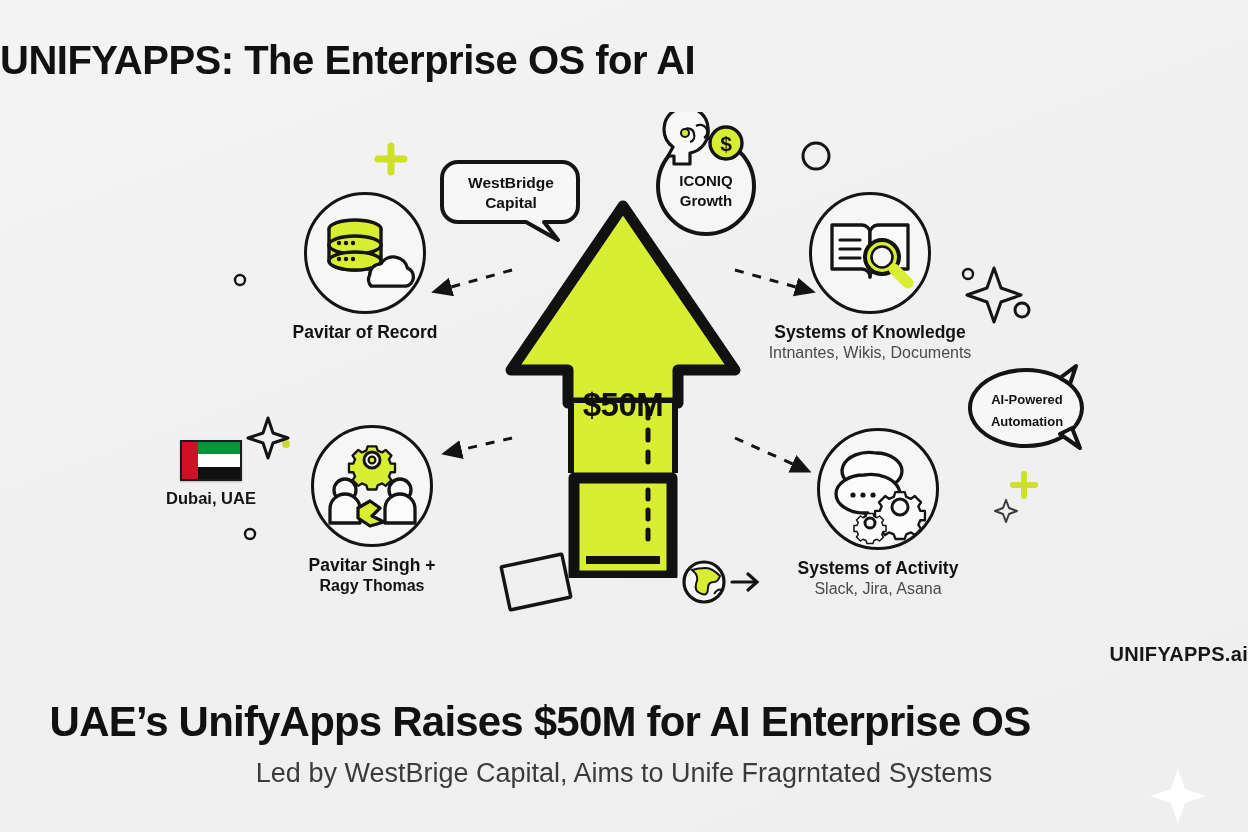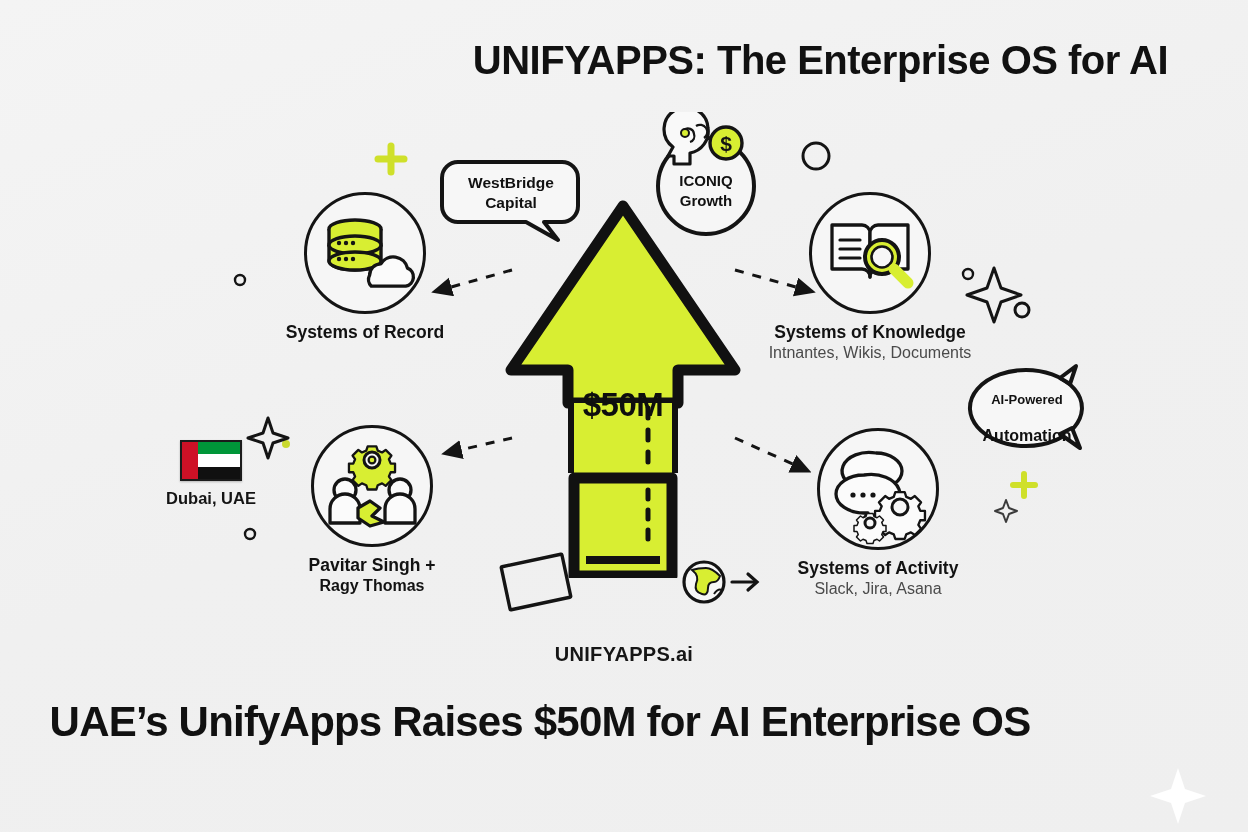--- a/index.html
+++ b/index.html
@@ -12,42 +12,42 @@
   #canvas {
     position: relative;
     width: 1248px; height: 832px;
     background: linear-gradient(160deg, #f4f4f4 0%, #f0f0f0 50%, #efefef 100%);
   }
   .abs { position: absolute; }
 
   
   #title {
     top: 38px; left: 0; width: 1168px;
-    text-align: right;
+    text-align: left;
     font-size: 40px; font-weight: bold;
     letter-spacing: -0.5px;
     color: #111;
     font-stretch: condensed;
   }
   #headline {
     top: 698px; left: 0; width: 1080px;
     text-align: center;
     font-size: 42px; font-weight: bold;
     letter-spacing: -0.8px;
     color: #111;
   }
   #subheadline {
     top: 758px; left: 0; width: 1248px;
     text-align: center;
     font-size: 27px; font-weight: normal;
     color: #3b3b3b;
   }
   #brandfooter {
     top: 643px; left: 0; width: 1248px;
-    text-align: center;
+    text-align: right;
     font-size: 20px; font-weight: bold;
     letter-spacing: 0.3px;
     color: #161616;
   }
 
   
   .node { width: 240px; text-align: center; }
   .node .circ {
     width: 122px; height: 122px;
     margin: 0 auto 8px auto;
@@ -155,21 +155,21 @@
           <circle cx="32" cy="48" r="2.2"></circle>
             <circle cx="39" cy="48" r="2.2"></circle>
             <circle cx="46" cy="48" r="2.2"></circle>
           <circle cx="32" cy="64" r="2.2"></circle>
             <circle cx="39" cy="64" r="2.2"></circle>
             <circle cx="46" cy="64" r="2.2"></circle>
         </g>
         <path d="M62 82 a13 13 0 0 1 13-13 a17 17 0 0 1 31 5 a11 11 0 0 1 -2 21 h-40 a11 11 0 0 1 -2 -13 z" transform="translate(-1,-6) scale(0.86) translate(12,18)" fill="#fbfbfb" stroke="#141414" stroke-width="3.9" stroke-linejoin="round"></path>
         </svg>
     </div>
-    <div class="ttl">Systems of Record</div>
+    <div class="ttl">Pavitar of Record</div>
   </div>
 
   <div class="abs node" style="top:192px;left:750px;">
     <div class="circ">
       <svg width="116" height="116" viewBox="0 0 116 116" style="position:absolute;top:0;left:0;">
         <g stroke="#141414" stroke-width="3.3" fill="#fbfbfb" stroke-linejoin="round">
           <path d="M20 30 h30 a8 8 0 0 1 8 8 v44 a8 8 0 0 0 -8 -8 h-30 z"></path>
           <path d="M96 30 h-30 a8 8 0 0 0 -8 8 v44 a8 8 0 0 1 8 -8 h30 z"></path>
         </g>
         <g stroke="#141414" stroke-width="3.2" stroke-linecap="round">
@@ -259,21 +259,21 @@
     <div class="bubbleTxt" style="top:84px;font-size:15px;">Growth</div>
   </div>
 
   <div class="abs" style="top:362px;left:962px;width:130px;height:96px;">
     <svg width="134" height="100" viewBox="0 0 134 100" style="position:absolute;top:0;left:0;">
       <path d="M64 8 a56 38 0 1 1 -0.1 0 z" fill="#f7f7f7" stroke="#141414" stroke-width="4"></path>
       <path d="M98 16 l16 -12 l-6 18 z" fill="#f7f7f7" stroke="#141414" stroke-width="4" stroke-linejoin="round"></path>
       <path d="M98 72 l20 14 l-8 -20 z" fill="#f7f7f7" stroke="#141414" stroke-width="4" stroke-linejoin="round"></path>
     </svg>
     <div class="bubbleTxt" style="top:30px;font-size:13px;">AI-Powered</div>
-    <div class="bubbleTxt" style="top:65px;font-size:16px;">Automation</div>
+    <div class="bubbleTxt" style="top:52px;font-size:13px;">Automation</div>
   </div>
 
   <div class="abs" id="flagBlock">
     <div class="flag">
       <div class="red"></div>
       <div class="stripes">
           <div class="g"></div>
           <div class="w"></div>
           <div class="b"></div>
         </div>
@@ -315,14 +315,15 @@
     </g>
     <g stroke="#cfe02a" stroke-width="6" stroke-linecap="round">
       <line x1="1024" y1="474" x2="1024" y2="496"></line>
       <line x1="1013" y1="485" x2="1035" y2="485"></line>
     </g>
   </svg>
 
   <div class="abs" id="brandfooter">UNIFYAPPS.ai</div>
 
   <div class="abs" id="headline">UAE’s UnifyApps Raises $50M for AI Enterprise OS</div>
+  <div class="abs" id="subheadline">Led by WestBrige Capital, Aims to Unife Fragrntated Systems</div>
 
 </div>
 
 </body></html>

